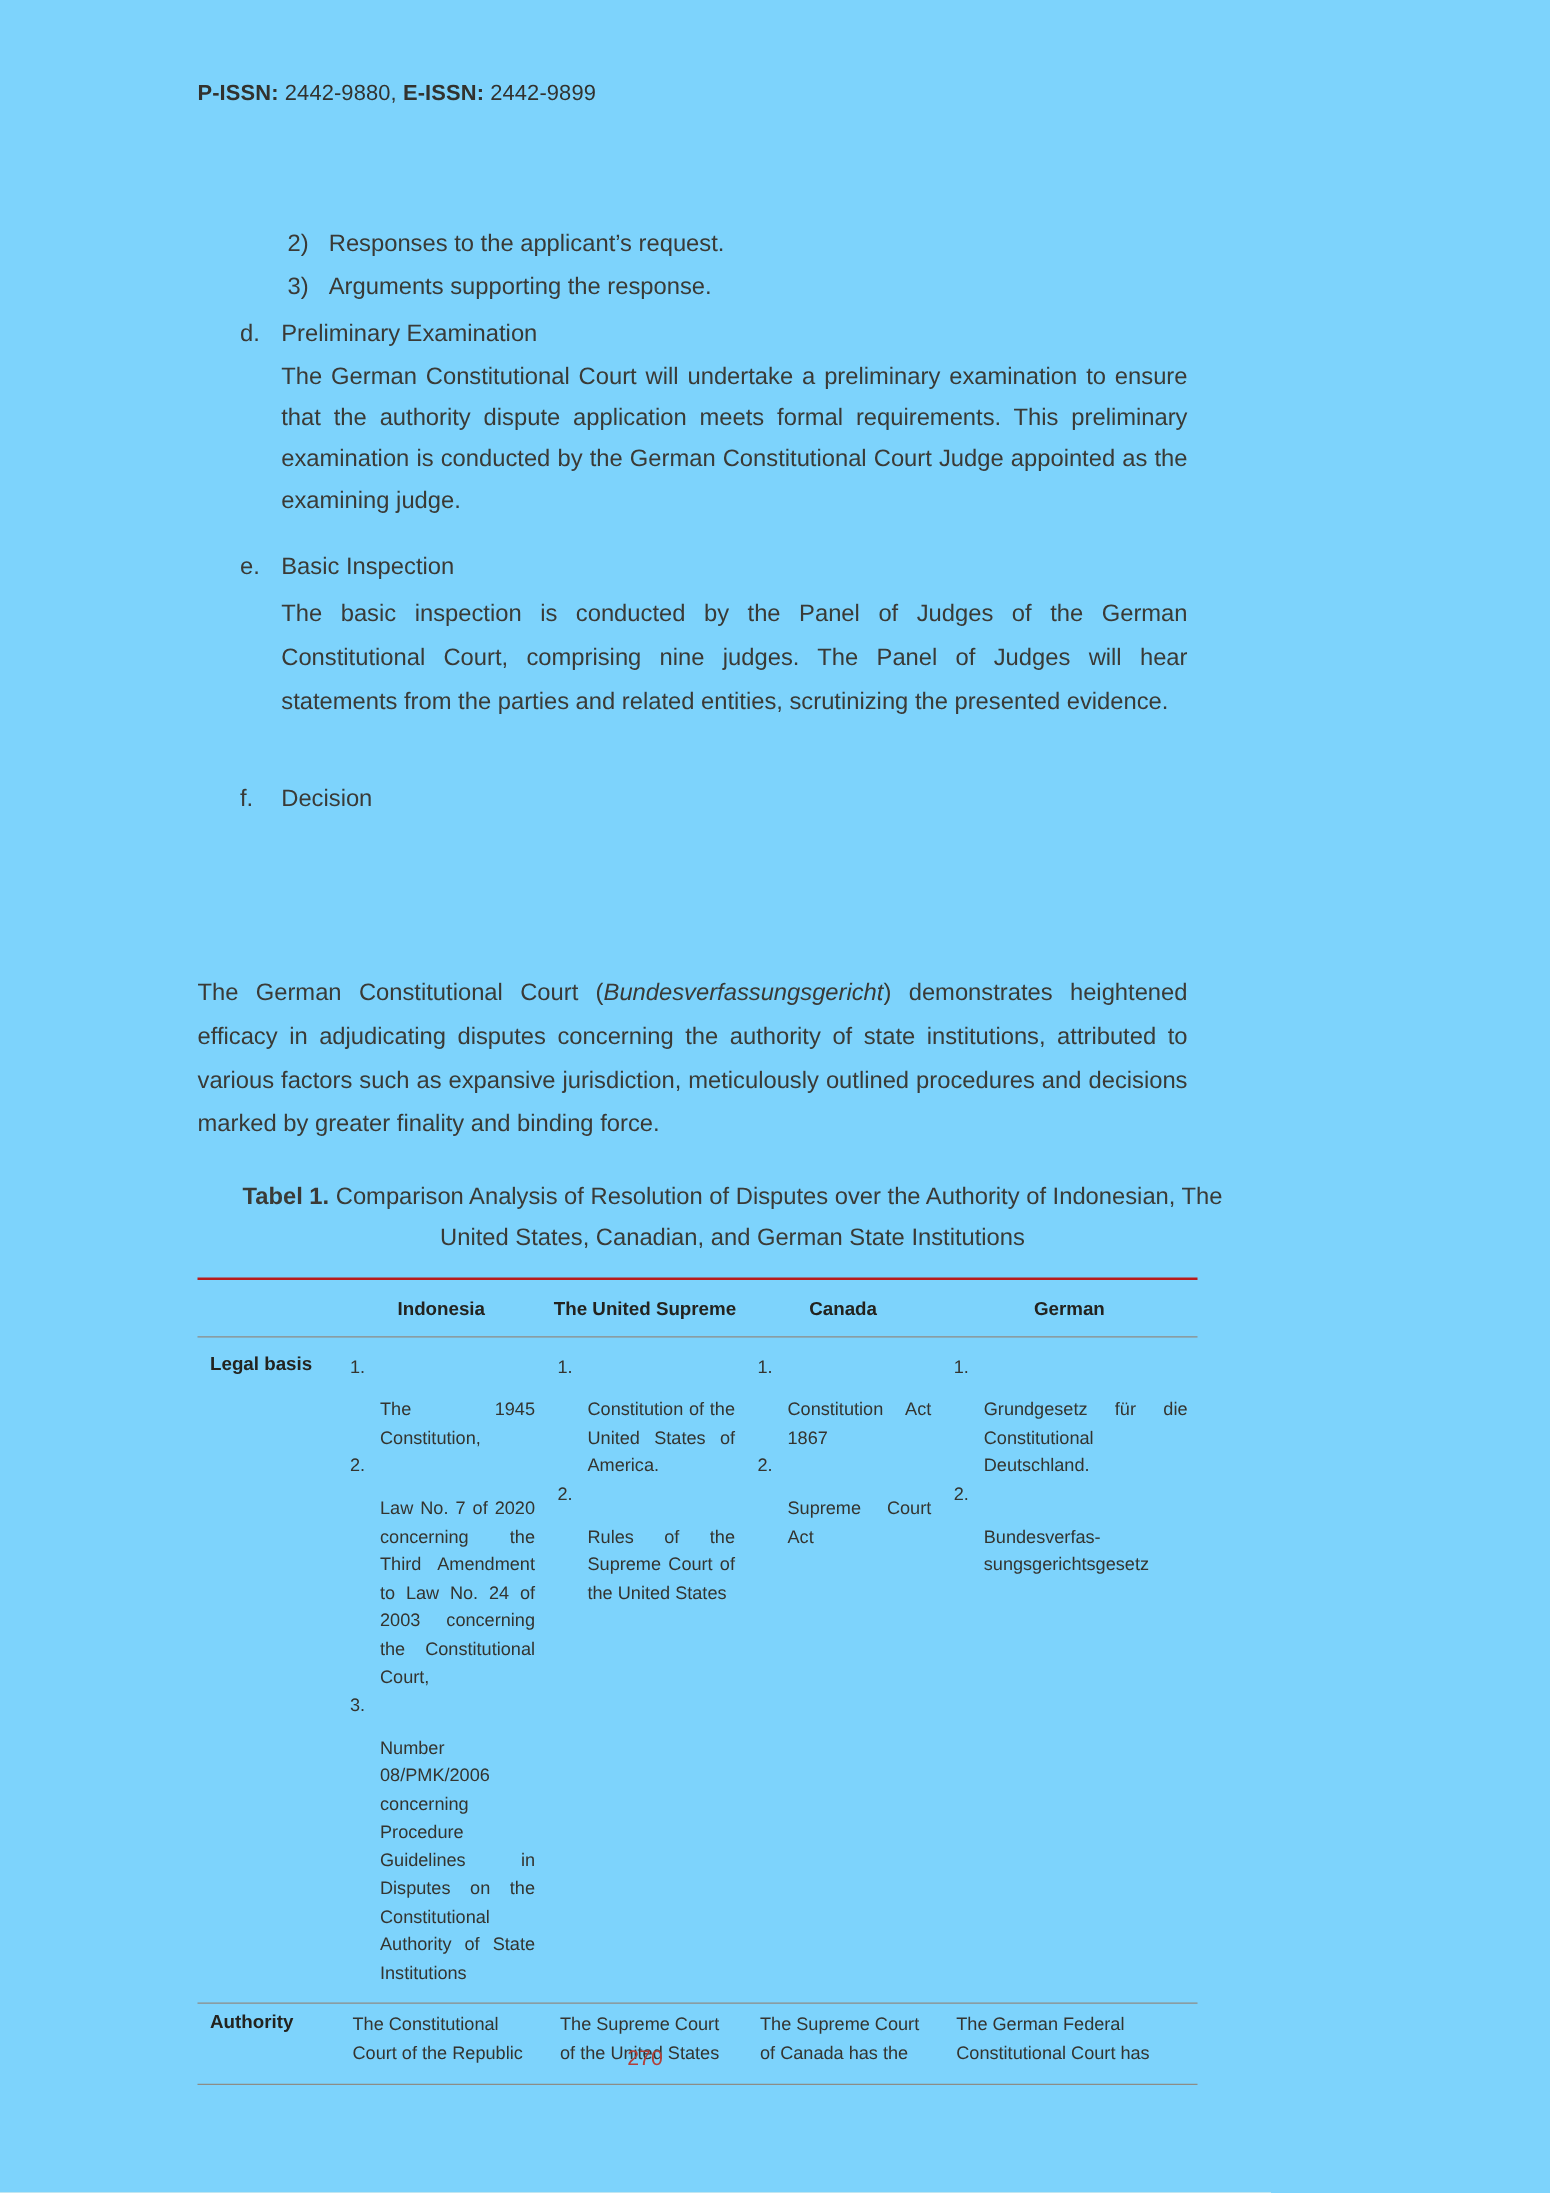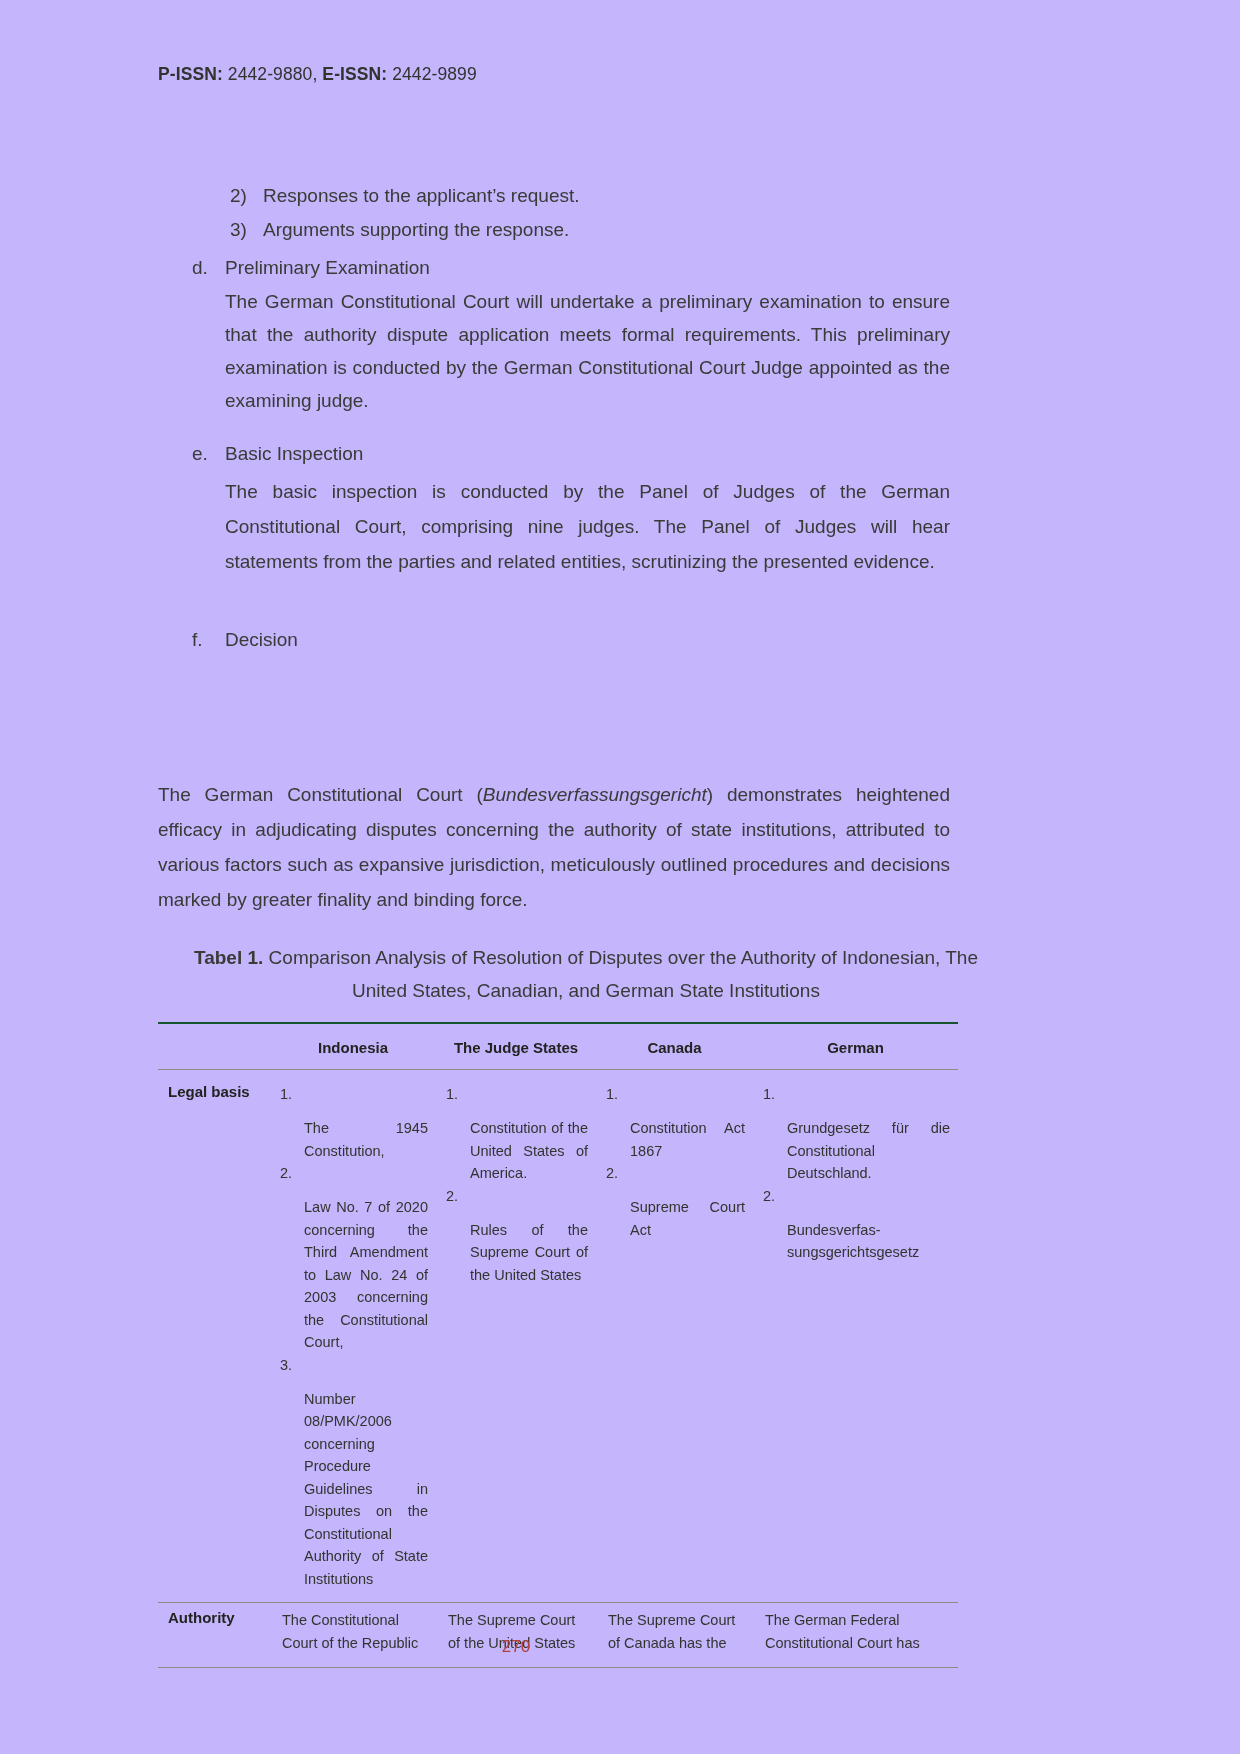--- a/index.html
+++ b/index.html
@@ -1,18 +1,18 @@
 <!DOCTYPE html>
 <html><head>
 <meta charset="utf-8">
 <title>Journal Page 270</title>
 <style>
   html,body{margin:0;padding:0;background:#f7f5ea;}
   .page{
-    position:relative;width:1240px;height:1754px;background:#c4b5fd;
+    position:relative;width:1240px;height:1754px;background:#7dd3fc;
     font-family:"Liberation Sans",sans-serif;color:#3a3a36;overflow:hidden;
   }
   .abs{position:absolute;}
   
   .issn{left:158px;top:64px;font-size:17.5px;letter-spacing:0.1px;color:#32322e;}
   .issn b{font-weight:bold;}
   
   .outline-item{display:flex;font-size:19px;line-height:26px;}
   .outline-item .marker{width:33px;flex:none;}
   .num-item{left:230px;width:720px;}
@@ -21,21 +21,21 @@
   .para{text-align:justify;font-size:19px;color:#3a3a36;}
   .para-d{left:225px;top:285px;width:725px;line-height:33px;}
   .para-e{left:225px;top:474px;width:725px;line-height:35px;}
   .para-f{left:225px;top:661px;width:725px;line-height:34px;}
   .closing{left:158px;top:777px;width:792px;line-height:35px;}
   .closing em{font-style:italic;}
   
   .caption{left:158px;top:941px;width:792px;text-align:center;font-size:19px;line-height:33px;color:#3a3a36;margin-left:32px;}
   .caption b{font-weight:bold;}
   
-  .ctable{left:158px;top:1022px;width:800px;border-top:2px solid #14532d;font-size:14.5px;color:#34342f;}
+  .ctable{left:158px;top:1022px;width:800px;border-top:2px solid #b91c1c;font-size:14.5px;color:#34342f;}
   .tgrid{display:grid;grid-template-columns:112px 166px 160px 157px 205px;}
   .thead{border-bottom:1px solid #8d8c85;}
   .th{font-weight:bold;font-size:15px;text-align:center;padding:15px 4px 13px;color:#23231f;}
   .trow{border-bottom:1px solid #8d8c85;}
   .row-label{font-weight:bold;font-size:15px;padding:13px 6px 10px 10px;color:#23231f;}
   .cell{padding:13px 8px 12px 10px;line-height:22.5px;}
   .tl-item{display:flex;}
   .tl-num{width:24px;flex:none;}
   .tl-text{flex:1;text-align:justify;margin-top:34px;}
   .auth-cell{padding:6px 10px 13px 12px;line-height:22.5px;}
@@ -82,21 +82,21 @@
   </div>
 
   <div class="abs caption">
     <b>Tabel 1.</b><span> Comparison Analysis of Resolution of Disputes over the Authority of Indonesian, The United States, Canadian, and German State Institutions</span>
   </div>
 
   <div class="abs ctable">
     <div class="tgrid thead">
       <div class="th"></div>
       <div class="th">Indonesia</div>
-      <div class="th">The Judge States</div>
+      <div class="th">The United Supreme</div>
       <div class="th">Canada</div>
       <div class="th">German</div>
     </div>
 
     <div class="tgrid trow">
       <div class="row-label">Legal basis</div>
 
       <div class="cell">
         <div class="tl-item">
           <span class="tl-num">1.</span>

